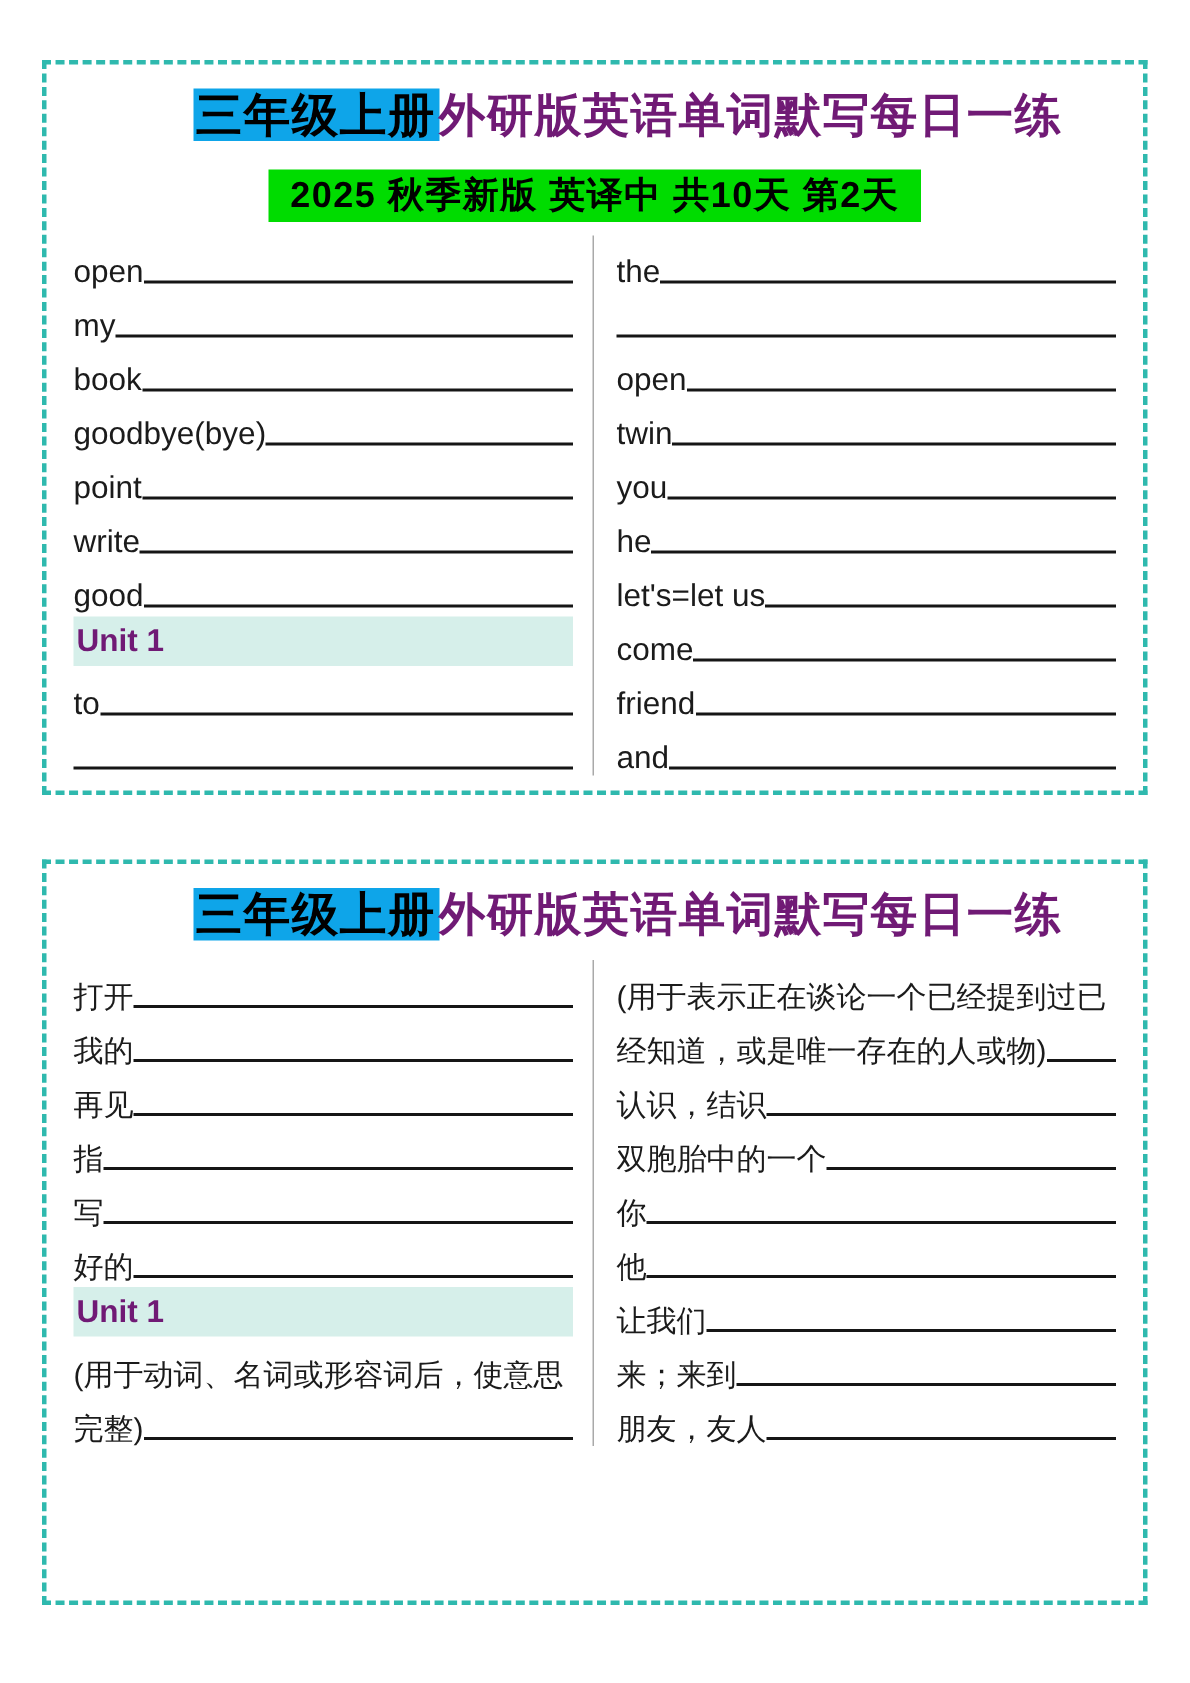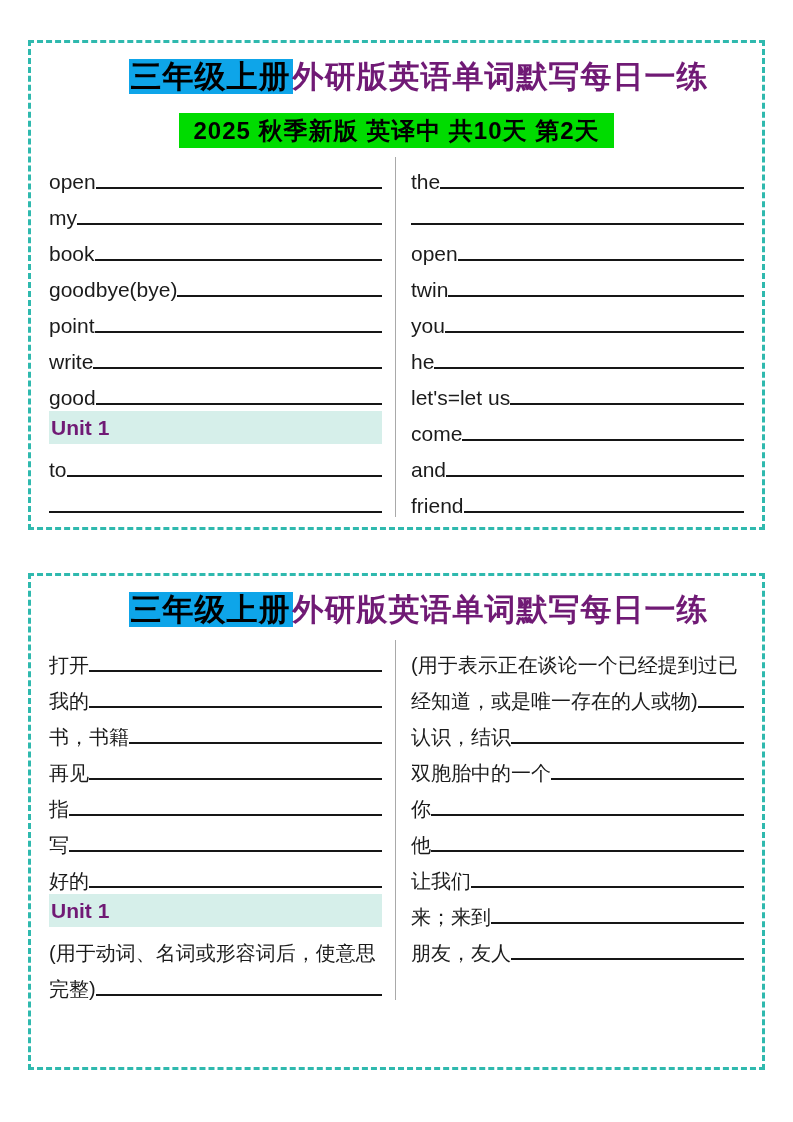--- a/index.html
+++ b/index.html
@@ -132,25 +132,25 @@
         </div>
         <div class="row">
           <span class="lbl">let's=let us</span>
           <span class="fill"></span>
         </div>
         <div class="row">
           <span class="lbl">come</span>
           <span class="fill"></span>
         </div>
         <div class="row">
+          <span class="lbl">friend</span>
+          <span class="fill"></span>
+        </div>
+        <div class="row">
           <span class="lbl">and</span>
-          <span class="fill"></span>
-        </div>
-        <div class="row">
-          <span class="lbl">friend</span>
           <span class="fill"></span>
         </div>
       </div>
   </div>
 </div>
 
 <div class="card c2">
   <div class="card-title">
     <span class="title-hl">三年级上册</span><span class="title-rest">外研版英语单词默写每日一练</span>
   </div>
@@ -158,24 +158,20 @@
     <div class="col left">
         <div class="row">
           <span class="lbl">打开</span>
           <span class="fill"></span>
         </div>
         <div class="row">
           <span class="lbl">我的</span>
           <span class="fill"></span>
         </div>
         <div class="row">
-          <span class="lbl">书，书籍</span>
-          <span class="fill"></span>
-        </div>
-        <div class="row">
           <span class="lbl">再见</span>
           <span class="fill"></span>
         </div>
         <div class="row">
           <span class="lbl">指</span>
           <span class="fill"></span>
         </div>
         <div class="row">
           <span class="lbl">写</span>
           <span class="fill"></span>

